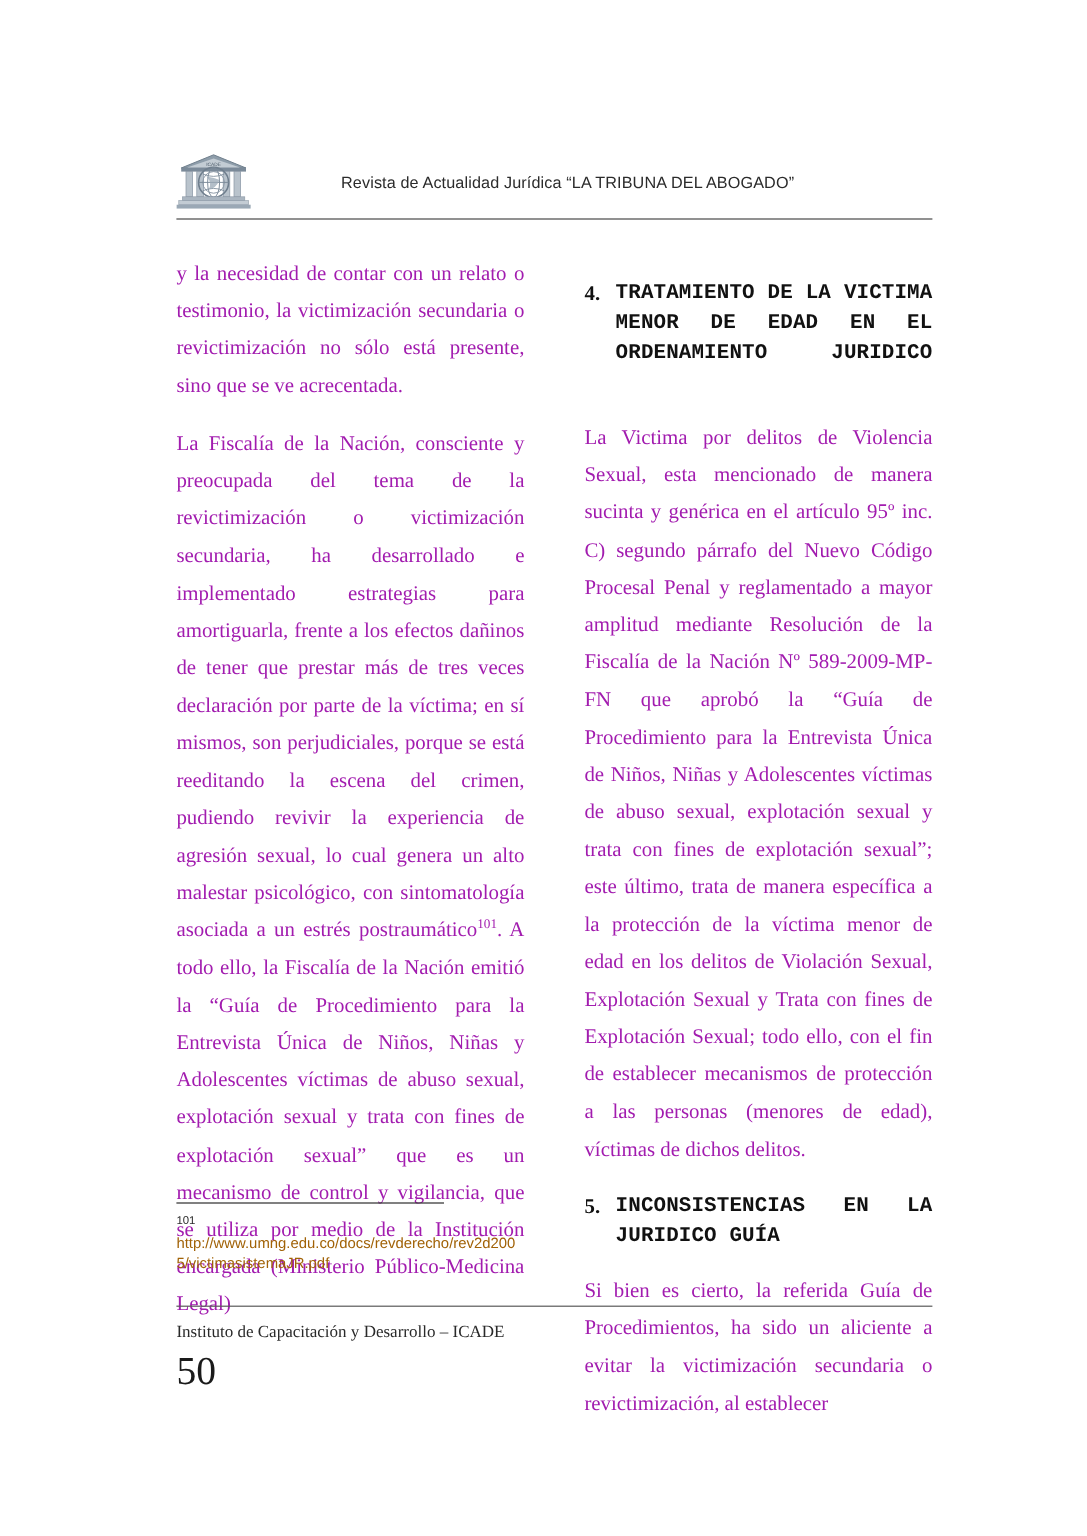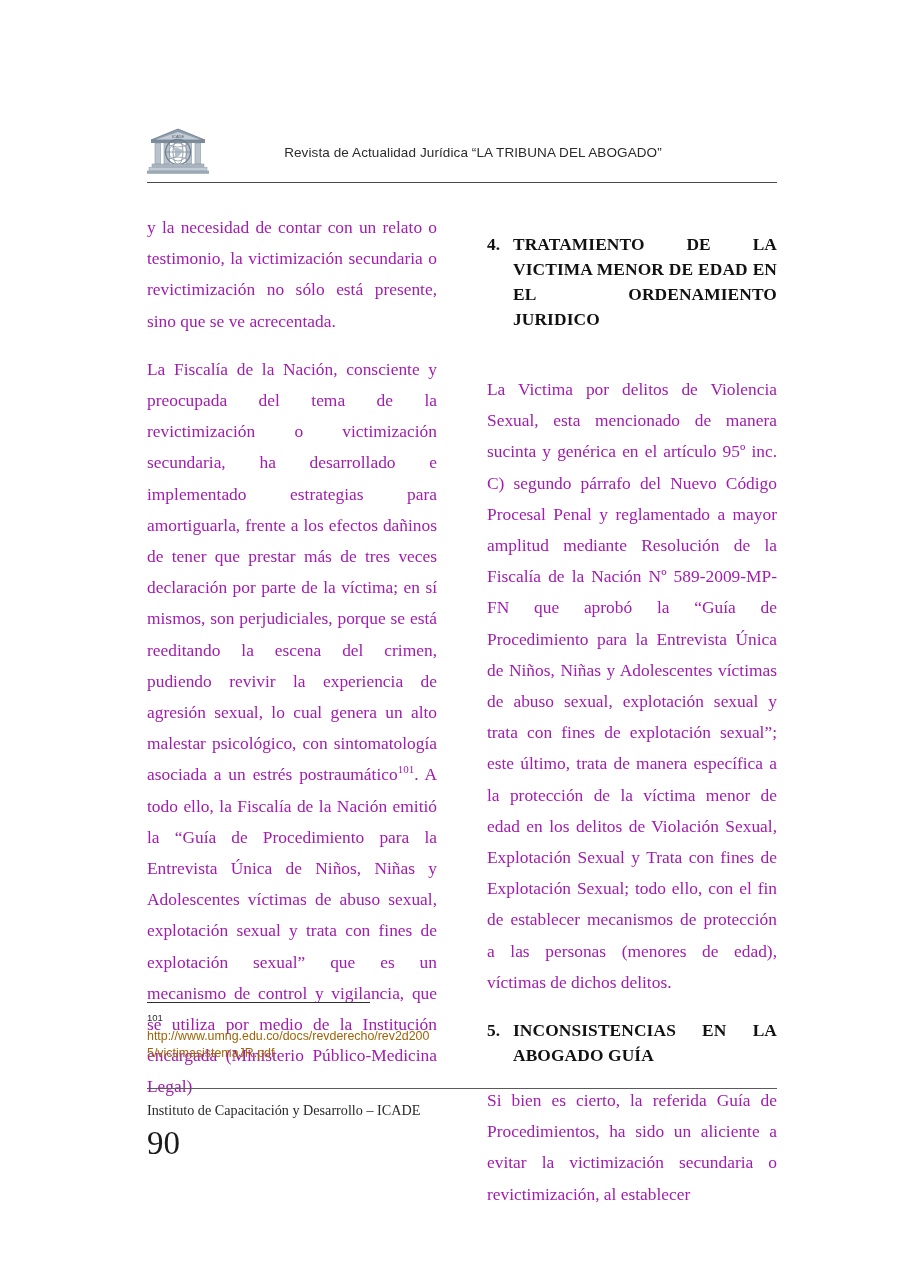--- a/index.html
+++ b/index.html
@@ -107,20 +107,21 @@
     color: #111111;
   }
   .heading .num {
     flex: 0 0 26px;
     text-align: left;
   }
   .heading .htext {
     flex: 1 1 auto;
     text-align: justify;
     text-justify: inter-word;
+    font-family: Liberation Mono, monospace;
   }
   
   .heading .htext::after {
     content: "";
     display: inline-block;
     width: 100%;
   }
   .heading.last-natural .htext::after { content: none; }
 
   
@@ -231,32 +232,32 @@
 
       <div class="heading">
         <span class="num">4.</span>
         <span class="htext">TRATAMIENTO DE LA VICTIMA MENOR DE EDAD EN EL ORDENAMIENTO JURIDICO</span>
       </div>
 
       <p class="body">La Victima por delitos de Violencia Sexual, esta mencionado de manera sucinta y genérica en el artículo 95º inc. C) segundo párrafo del Nuevo Código Procesal Penal y reglamentado a mayor amplitud mediante Resolución de la Fiscalía de la Nación Nº 589-2009-MP-FN que aprobó la “Guía de Procedimiento para la Entrevista Única de Niños, Niñas y Adolescentes víctimas de abuso sexual, explotación sexual y trata con fines de explotación sexual”; este último, trata de manera específica a la protección de la víctima menor de edad en los delitos de Violación Sexual, Explotación Sexual y Trata con fines de Explotación Sexual; todo ello, con el fin de establecer mecanismos de protección a las personas (menores de edad), víctimas de dichos delitos.</p>
 
       <div class="heading last-natural">
         <span class="num">5.</span>
-        <span class="htext">INCONSISTENCIAS EN LA ABOGADO GUÍA</span>
+        <span class="htext">INCONSISTENCIAS EN LA JURIDICO GUÍA</span>
       </div>
 
       <p class="body">Si bien es cierto, la referida Guía de Procedimientos, ha sido un aliciente a evitar la victimización secundaria o revictimización, al establecer</p>
     </div>
   </div>
 
   <div class="footnote">
     <div class="footnote-rule"></div>
     <div class="footnote-marker">101</div>
     <div class="footnote-text">http://www.umng.edu.co/docs/revderecho/rev2d2005/victimasistemaJR.pdf</div>
   </div>
 
   <div class="page-footer">
     <div class="footer-rule"></div>
     <div class="footer-text">Instituto de Capacitación y Desarrollo – ICADE</div>
-    <div class="page-number">90</div>
+    <div class="page-number">50</div>
   </div>
 
 </div>
 
 </body></html>

